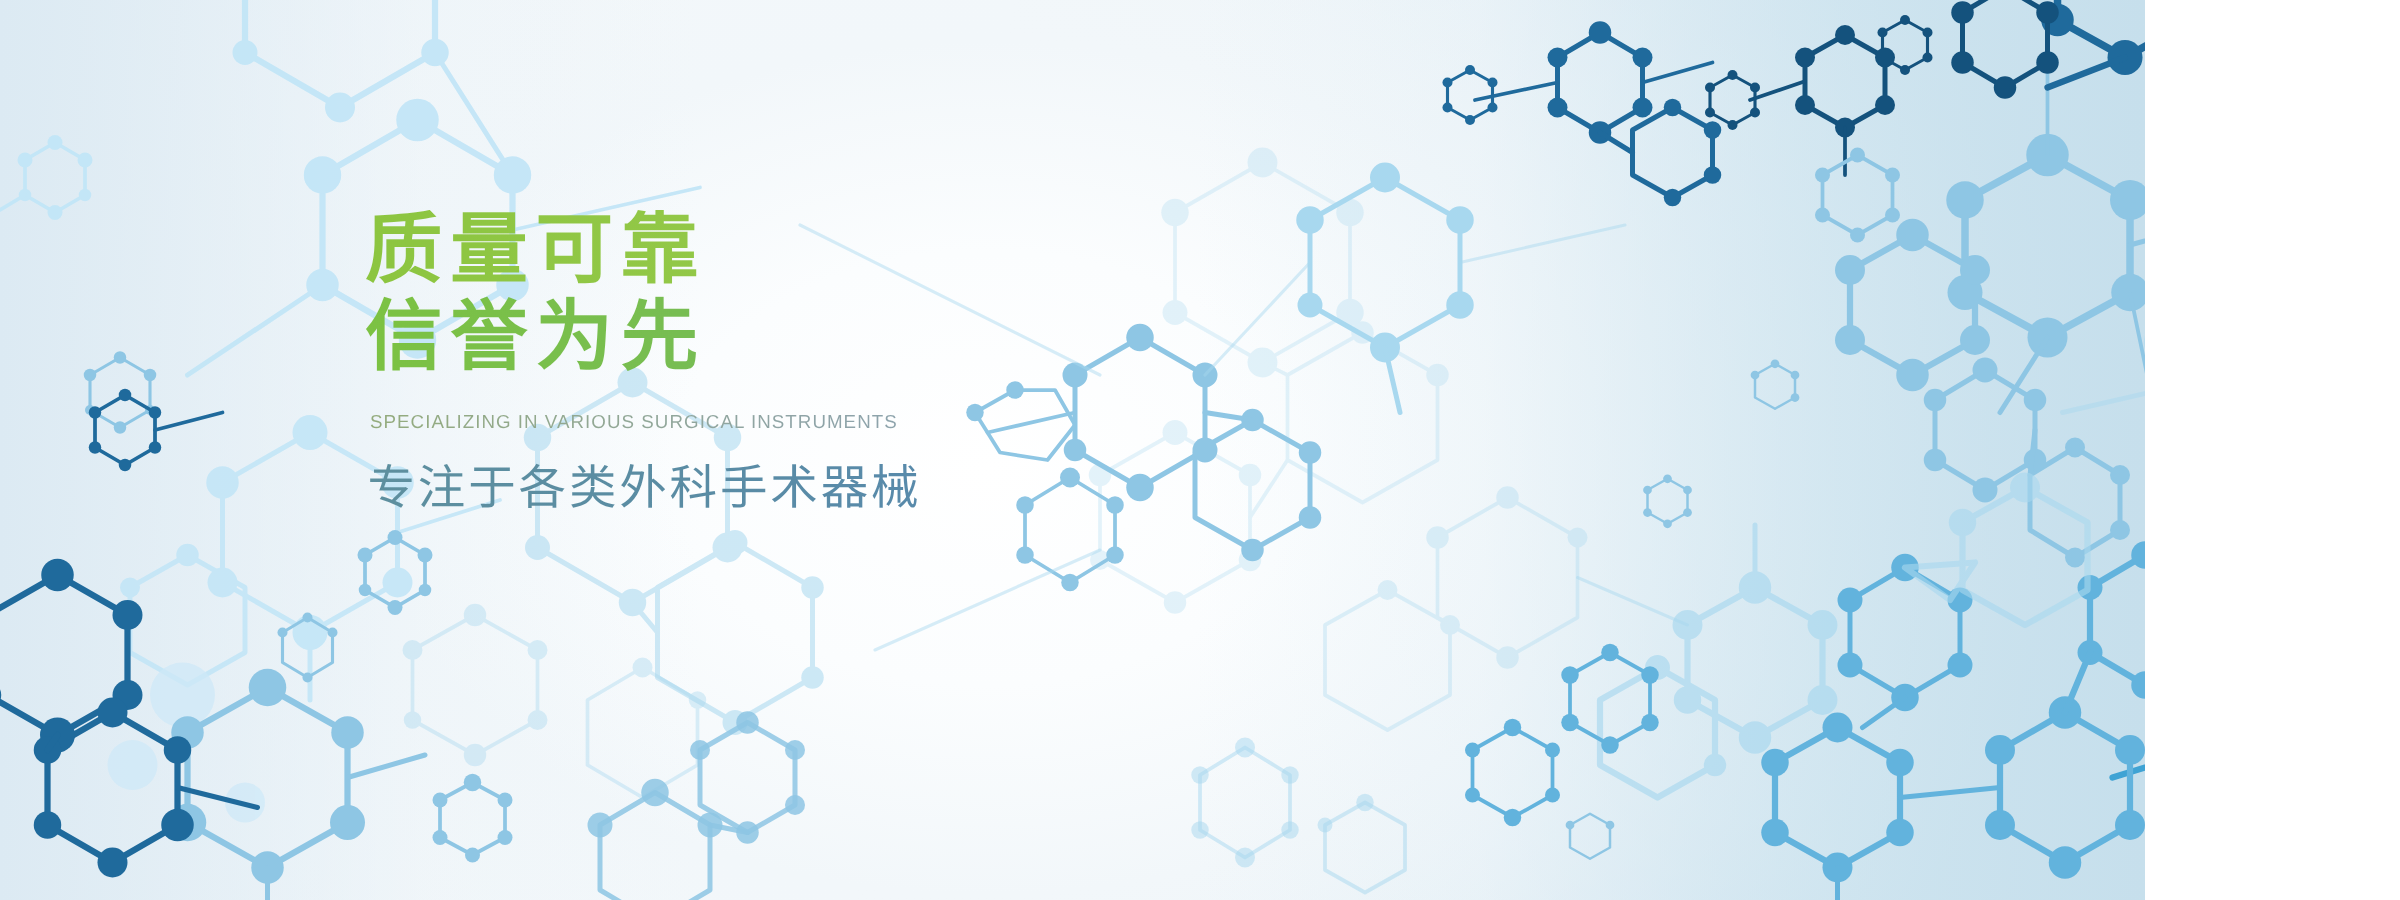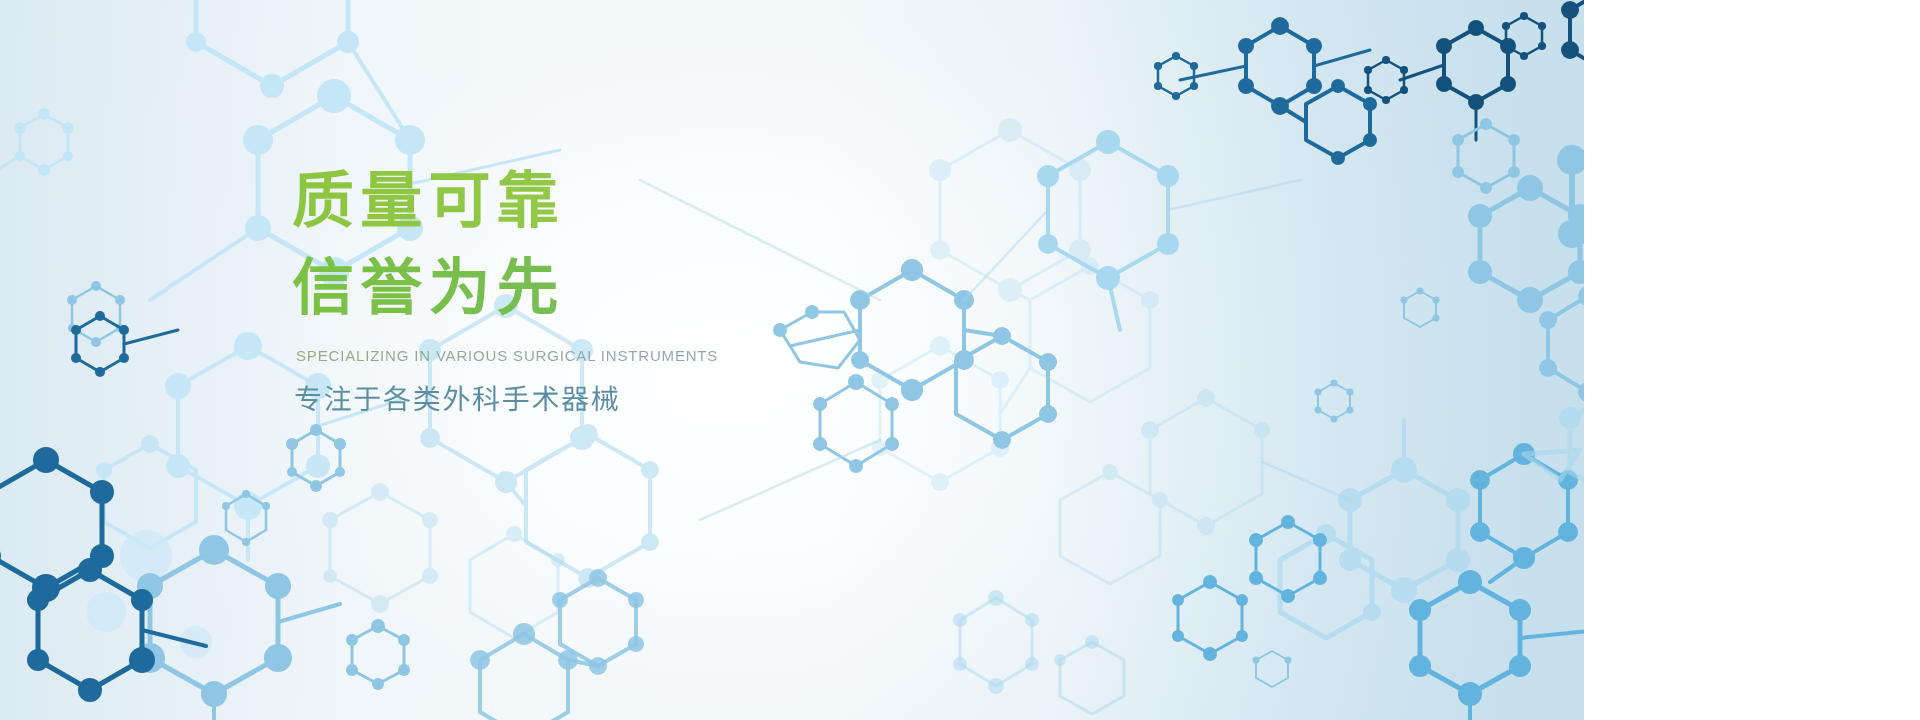--- a/index.html
+++ b/index.html
@@ -3,21 +3,21 @@
 <meta charset="utf-8">
 <title>Banner</title>
 <style>
   html, body {
     margin: 0;
     padding: 0;
     background: #ffffff;
   }
   .banner {
     position: relative;
-    width: 1584px;
+    width: 1716px;
     height: 720px;
     overflow: hidden;
     font-family: "Liberation Sans", "DejaVu Sans", sans-serif;
     background: #eef4f8;
   }
 
   
   .bg-base {
     position: absolute;
     inset: 0;
@@ -65,39 +65,39 @@
     white-space: nowrap;
     -webkit-background-clip: text;
     background-clip: text;
     color: transparent;
     -webkit-text-fill-color: transparent;
   }
   .headline-1 {
     background-image: linear-gradient(95deg, #8cc540 0%, #93c848 38%, #8cc63f 70%, #7fbe58 100%);
   }
   .headline-2 {
-    margin-top: 21px;
+    margin-top: 3px;
     background-image: linear-gradient(95deg, #7cc242 0%, #76bc55 40%, #6fae6c 72%, #68a177 100%);
   }
 
   .sub-en {
     margin: 27px 0 0 4px;
     font-size: 15px;
     font-weight: 400;
     letter-spacing: 0.055em;
     white-space: nowrap;
     -webkit-background-clip: text;
     background-clip: text;
     color: transparent;
     -webkit-text-fill-color: transparent;
     background-image: linear-gradient(90deg, #93ab7c 0%, #92a892 22%, #8fa4a6 45%, #8ca3b4 70%, #93a9bd 100%);
   }
   .sub-cn {
     margin: 13px 0 0 2px;
-    font-size: 28px;
+    font-size: 38px;
     font-weight: 400;
     letter-spacing: 0.06em;
     white-space: nowrap;
     -webkit-background-clip: text;
     background-clip: text;
     color: transparent;
     -webkit-text-fill-color: transparent;
     background-image: linear-gradient(92deg, #5d8f9e 0%, #5a8ca4 35%, #5789ad 68%, #5b8cb4 100%);
   }
 </style>

